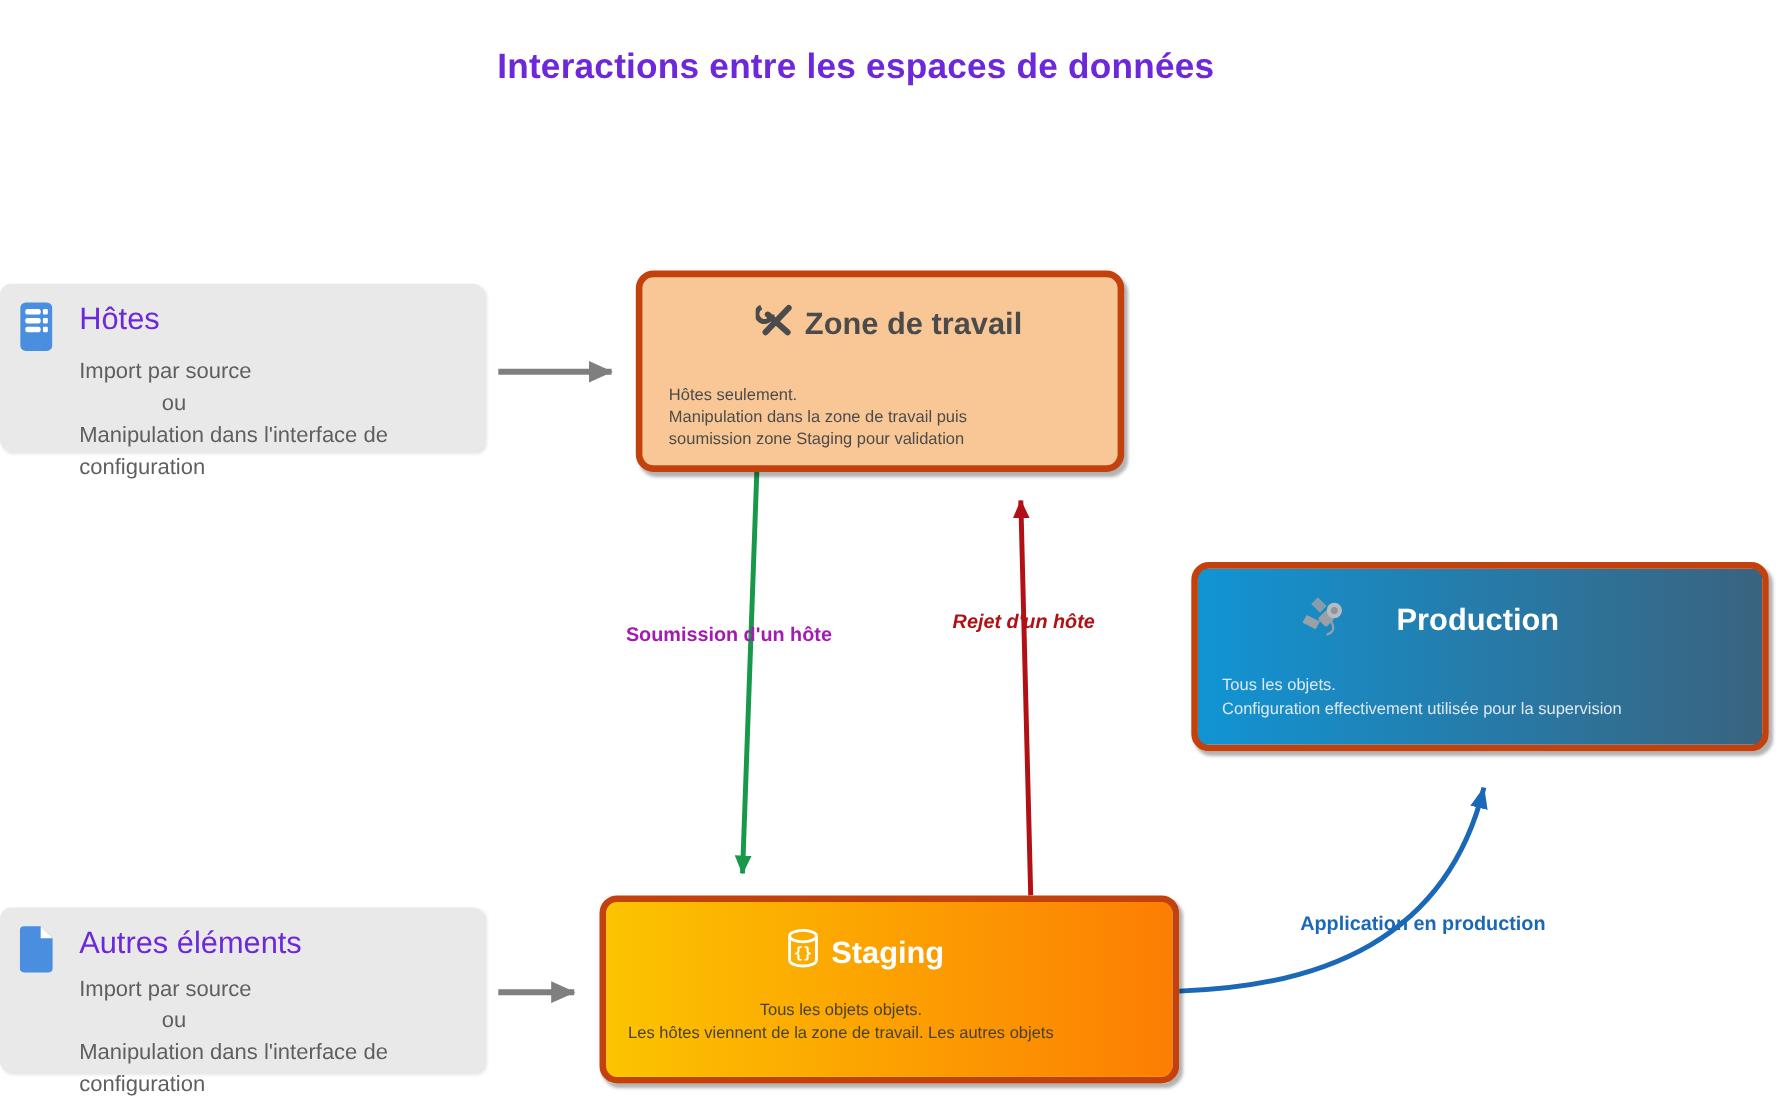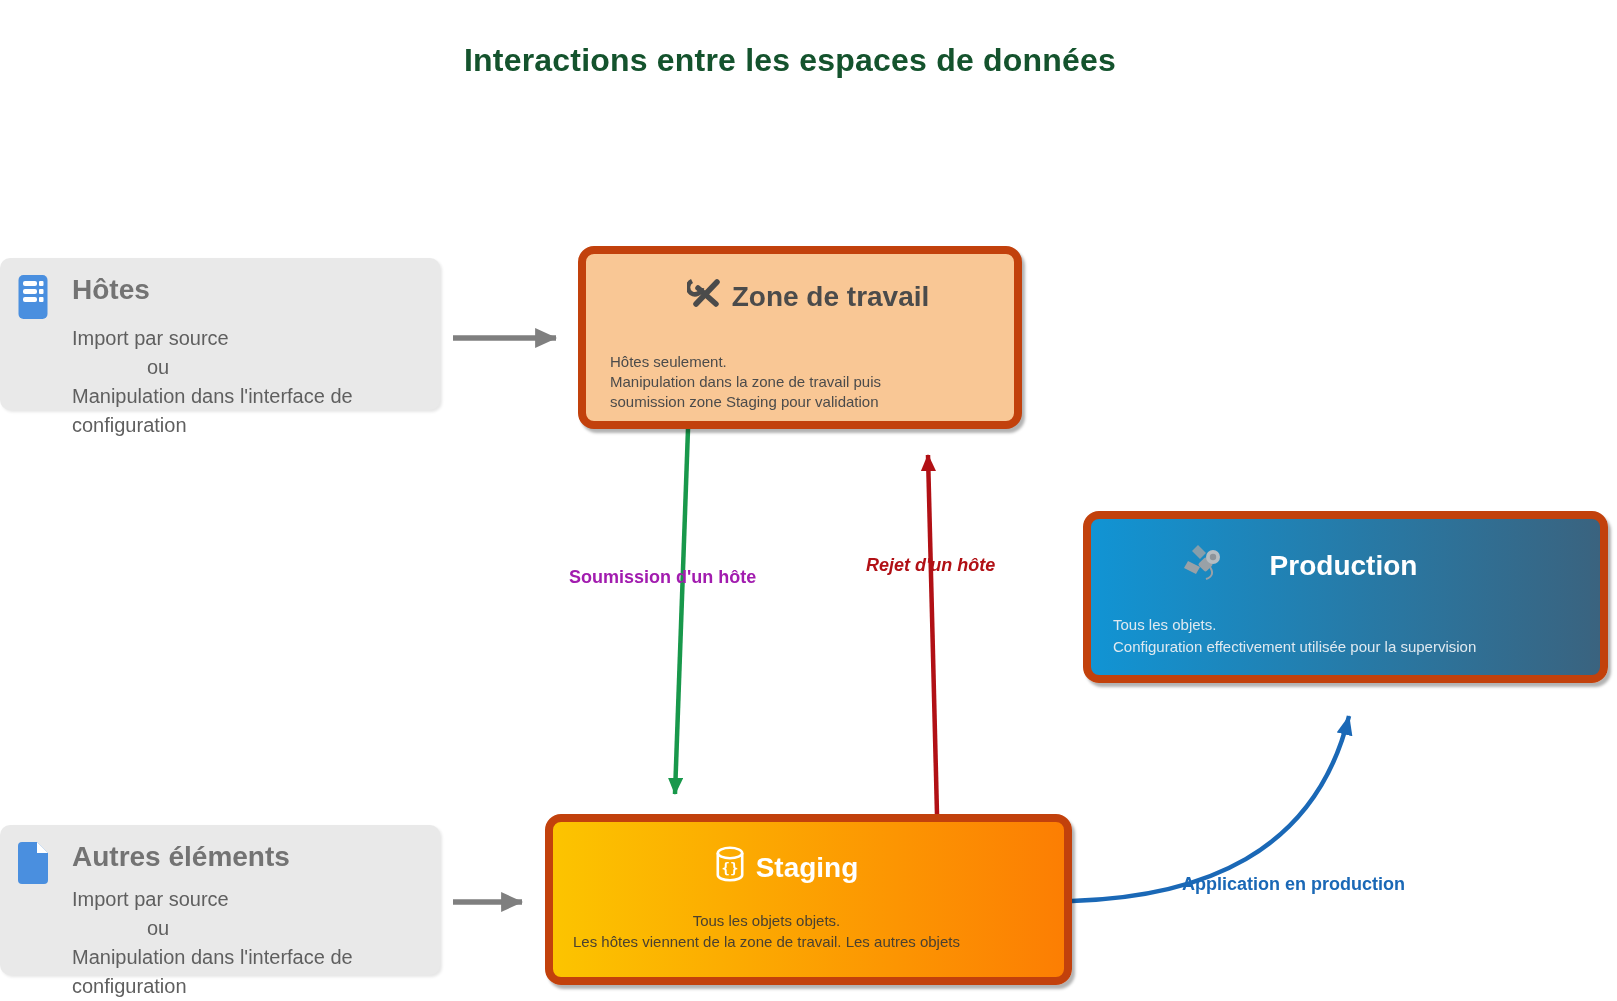--- a/index.html
+++ b/index.html
@@ -1,50 +1,50 @@
 <!DOCTYPE html>
 <html><head>
 <meta charset="utf-8">
 <style>
   html,body { margin:0; padding:0; background:#ffffff; }
   .canvas {
     position:relative; width:1617px; height:1001px; overflow:hidden;
     background:#ffffff; font-family:"Liberation Sans", sans-serif;
   }
   .page-title {
-    position:absolute; left:12px; top:42px; width:1556px;
-    text-align:center; font-size:32px; font-weight:bold; color:#14532d;
+    position:absolute; left:0; top:42px; width:1556px;
+    text-align:center; font-size:32px; font-weight:bold; color:#6d28d9;
     letter-spacing:0.2px;
   }
   
   .overlay { position:absolute; left:0; top:0; width:1617px; height:1001px; }
   .arrow-label { position:absolute; font-size:18px; font-weight:bold; white-space:nowrap; }
   .label-green { left:569px; top:567px; color:#a21caf; }
   .label-red   { left:866px; top:555px; color:#b11015;font-style:italic; }
-  .label-blue  { left:1182px; top:829px; color:#1a68b6;margin-top:45px; }
+  .label-blue  { left:1182px; top:829px; color:#1a68b6; }
   
   .gbox {
     position:absolute; left:0; width:440px; background:#e9e9e9;
     border-radius:10px; box-shadow:2px 2px 3px rgba(0,0,0,0.10);
   }
   .gbox-hotes  { top:258px; height:152px; }
   .gbox-autres { top:825px; height:150px; }
   .gbox .g-icon { position:absolute; left:18px; top:16px; }
   .gbox .g-title {
     position:absolute; left:72px; top:16px;
-    font-size:28px; font-weight:bold; color:#737373;
+    font-size:28px; font-weight:normal; color:#6d28d9;
   }
   .gbox .g-lines { position:absolute; left:72px; right:14px; font-size:20px; color:#5f5f5f; }
   .gbox-hotes  .g-lines { top:66px; }
   .gbox-autres .g-lines { top:60px; }
   .gbox .g-lines div { line-height:29px; }
   .gbox .indent { padding-left:75px; }
   
   .cbox {
-    position:absolute; box-sizing:border-box; border:8px solid #c2410c;
+    position:absolute; box-sizing:border-box; border:6px solid #c2410c;
     border-radius:16px; box-shadow:3px 4px 3px rgba(0,0,0,0.30);
   }
   .cbox-zone {
     left:578px; top:246px; width:444px; height:183px;
     background:#f9c795;
   }
   .cbox-staging {
     left:545px; top:814px; width:527px; height:171px;
     background:linear-gradient(90deg,#fcc400 0%,#fc7e03 100%);
   }

